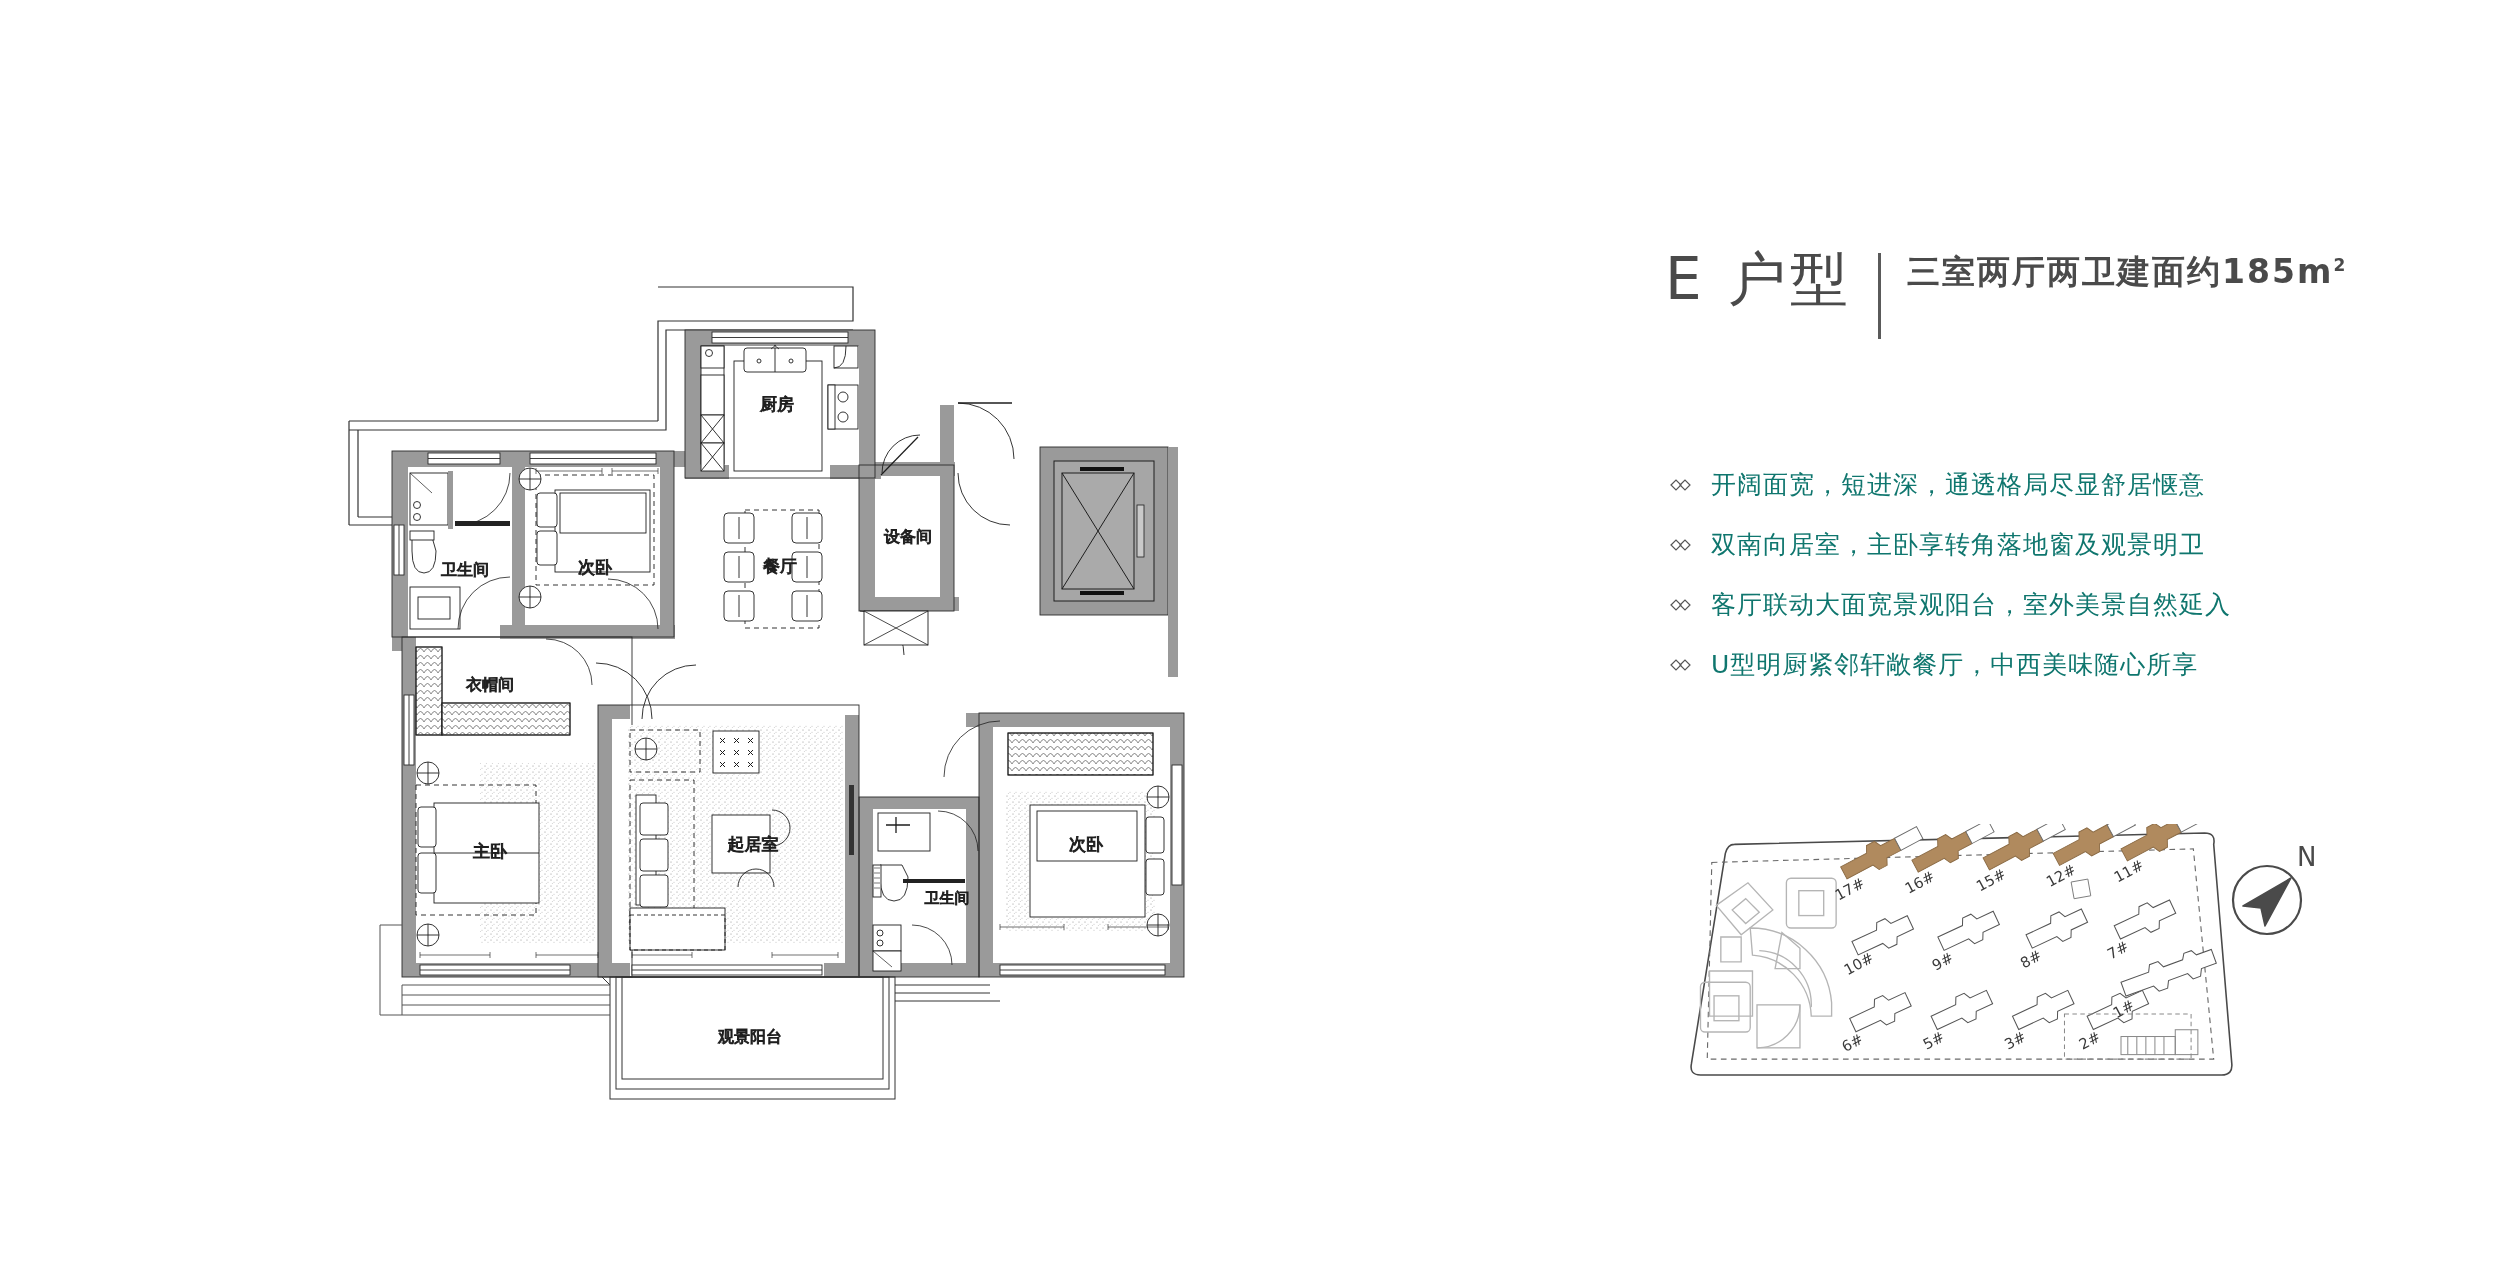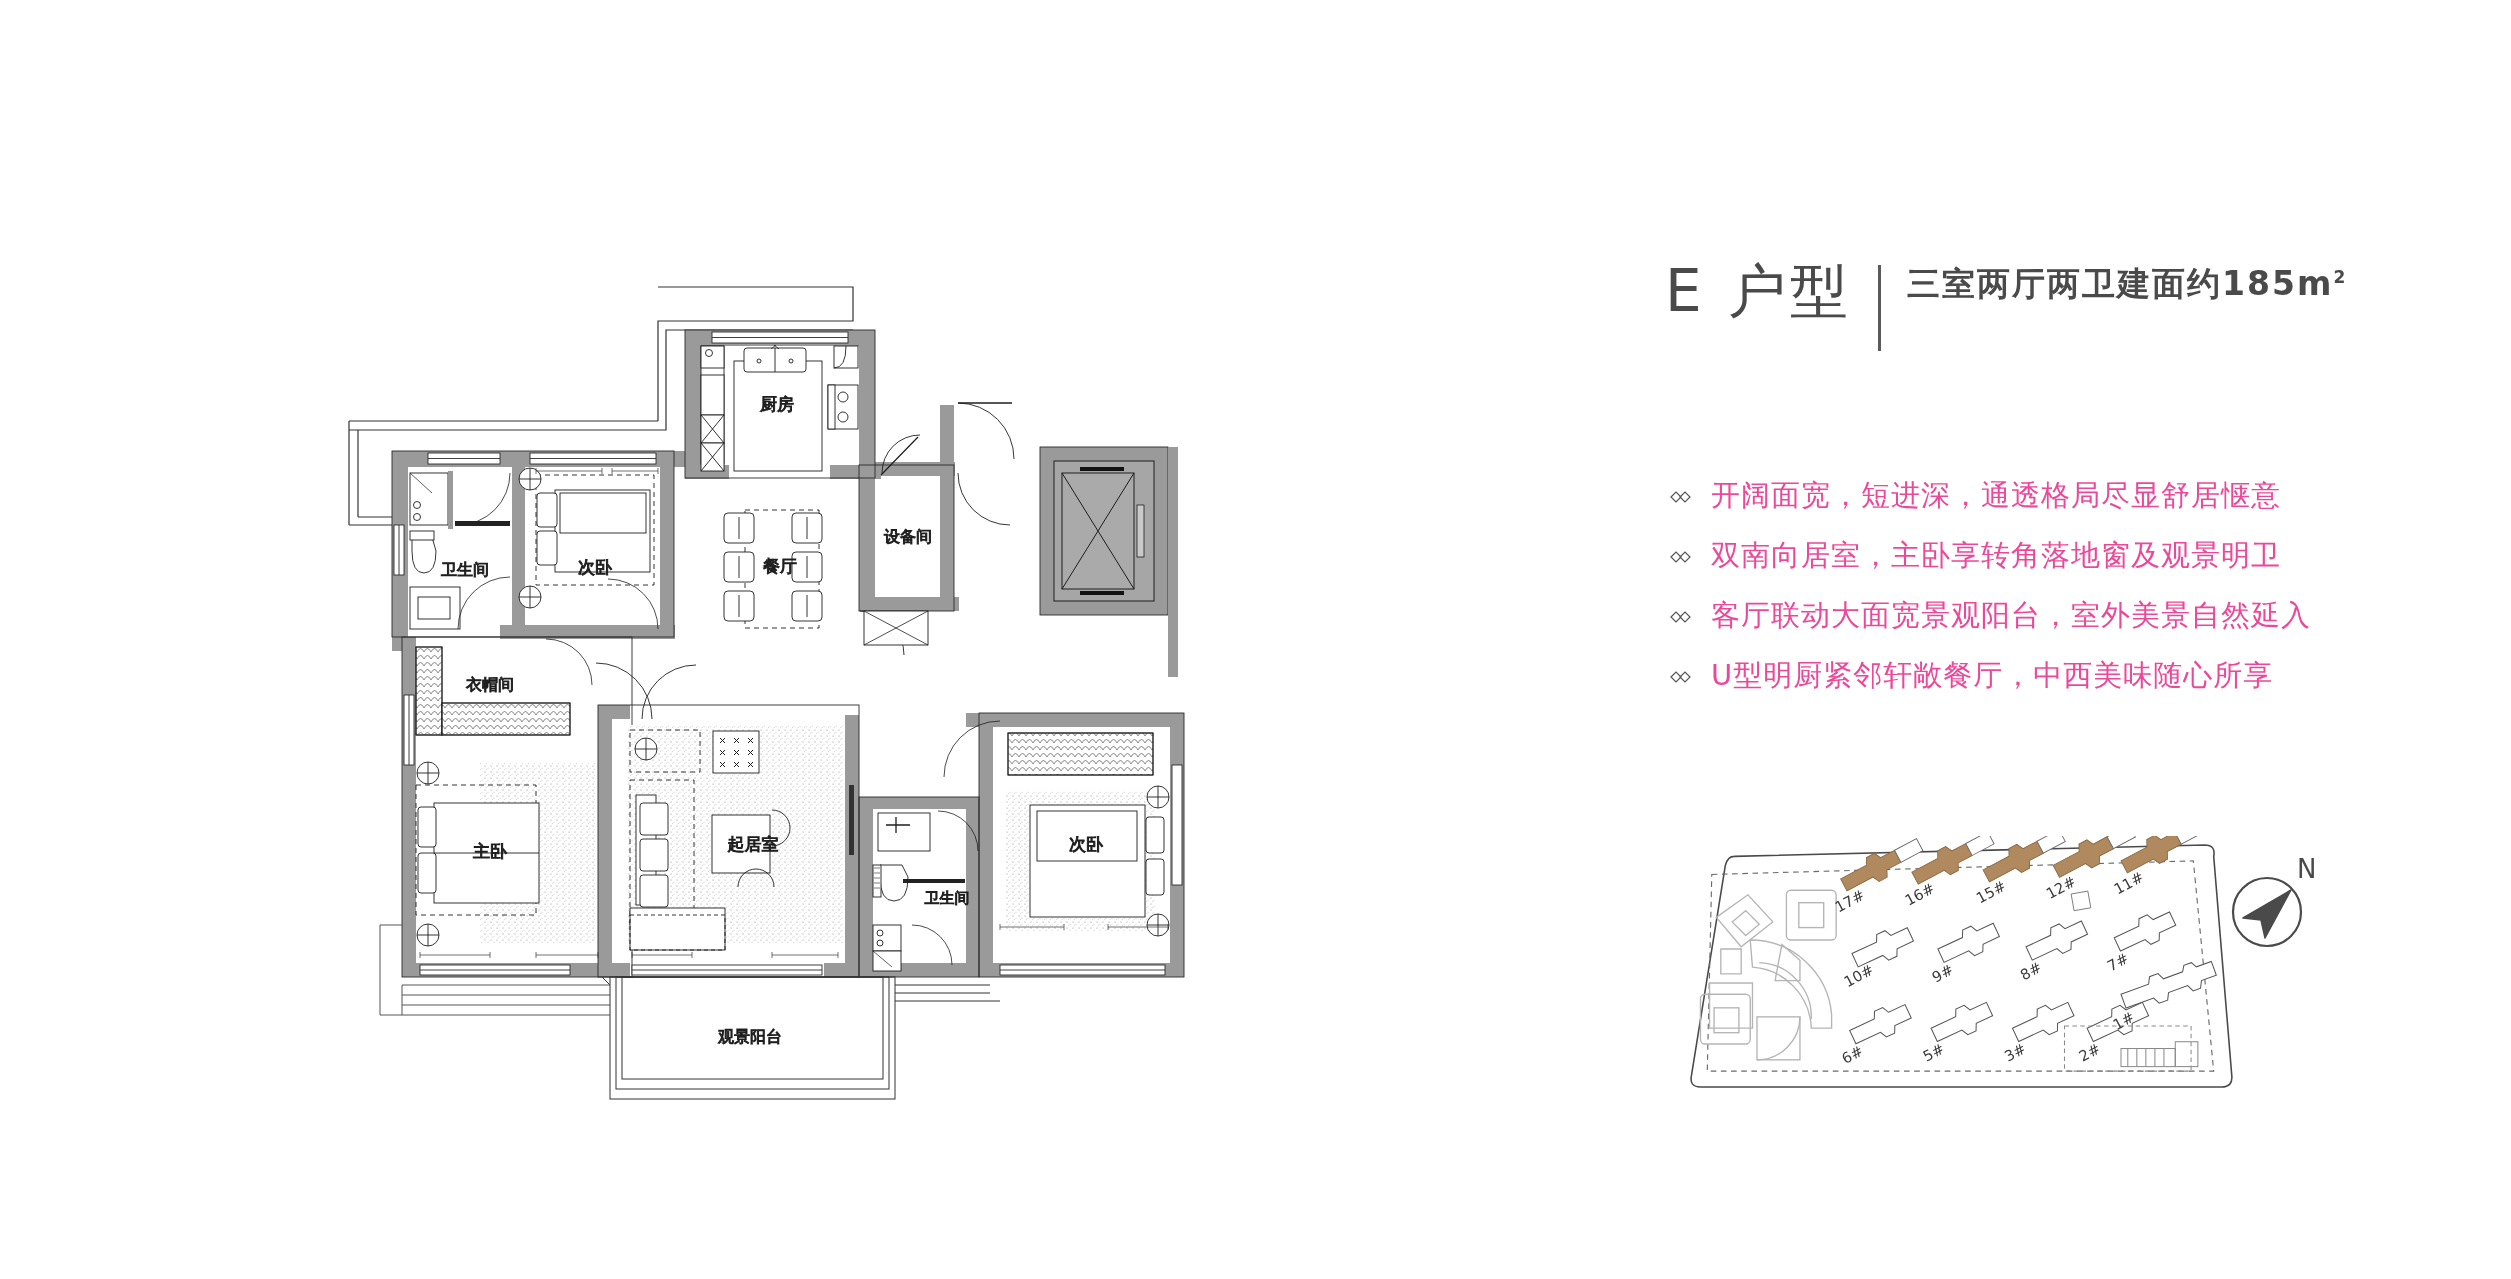--- a/index.html
+++ b/index.html
@@ -13,21 +13,21 @@
     position: relative;
     overflow: hidden;
     font-family: "Liberation Sans", "DejaVu Sans", sans-serif;
     color: #3c3c3c;
   }
 
   
   #right-panel {
     position: absolute;
     left: 1645px;
-    top: 16px;
+    top: 4px;
     width: 760px;
     height: 972px;
   }
 
   #title-block {
     position: absolute;
     left: 20px;
     top: 245px;
     display: flex;
     align-items: flex-start;
@@ -83,23 +83,23 @@
   .feature-bullet {
     flex: none;
     width: 26px;
     height: 26px;
     margin-right: 18px;
     position: relative;
     top: 1px;
   }
   .feature-text {
     font-family: "DejaVu Sans", "Liberation Sans", sans-serif;
-    font-size: 29px;
+    font-size: 25px;
     letter-spacing: 1px;
-    color: #ec4899;
+    color: #0f766e;
     white-space: nowrap;
   }
 
   
   #site-plan {
     position: absolute;
     left: 0px;
     top: 820px;
     width: 640px;
     height: 260px;

